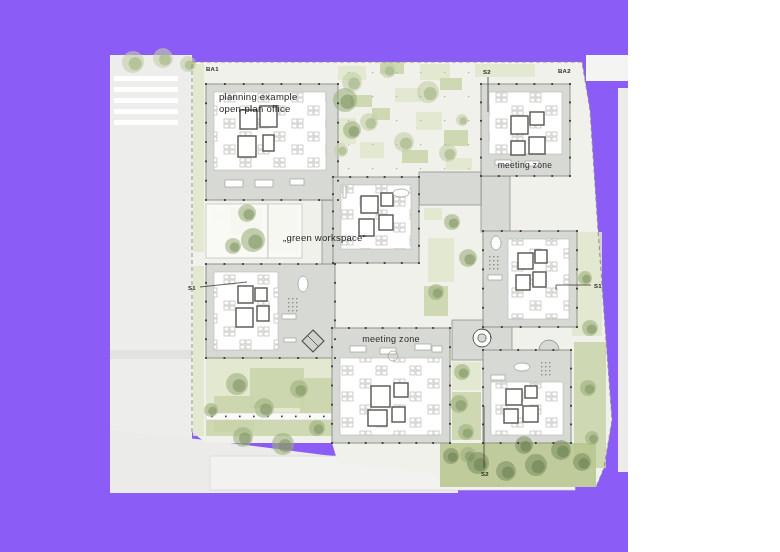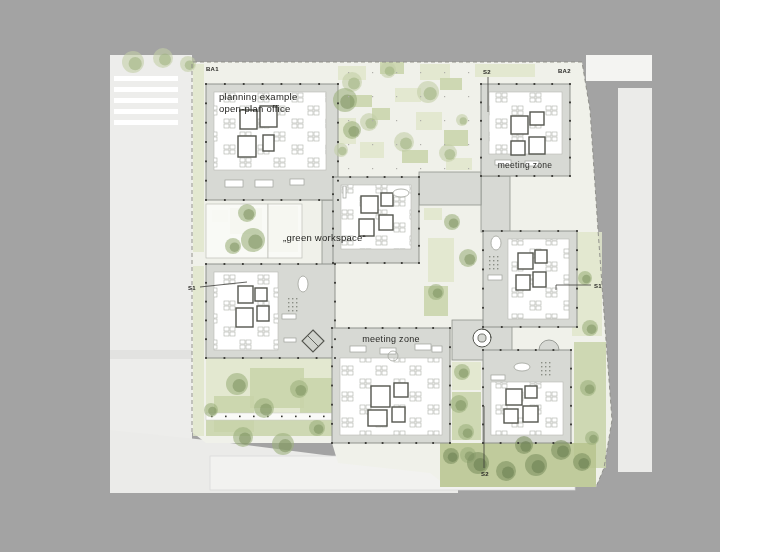--- a/index.html
+++ b/index.html
@@ -1,16 +1,16 @@
 <!DOCTYPE html>
 <html><head>
 <meta charset="utf-8">
 <style>
   html,body{margin:0;padding:0;background:#ffffff;}
-  .stage{position:relative;width:720px;height:552px;background:#a3a3a3;overflow:hidden;}
+  .stage{position:relative;width:628px;height:552px;background:#8b5cf6;overflow:hidden;}
   svg{position:absolute;left:0;top:0;}
   .lbl{font-family:"Liberation Sans",sans-serif;fill:#262623;}
   .tag{font-size:6px;font-weight:bold;letter-spacing:.25px;}
   .note{font-size:9.5px;letter-spacing:.25px;fill:#1f1f1c;}
   .zone{font-size:8.5px;letter-spacing:.3px;fill:#2a2a27;}
 </style>
 </head>
 <body>
 
 <div class="stage">

